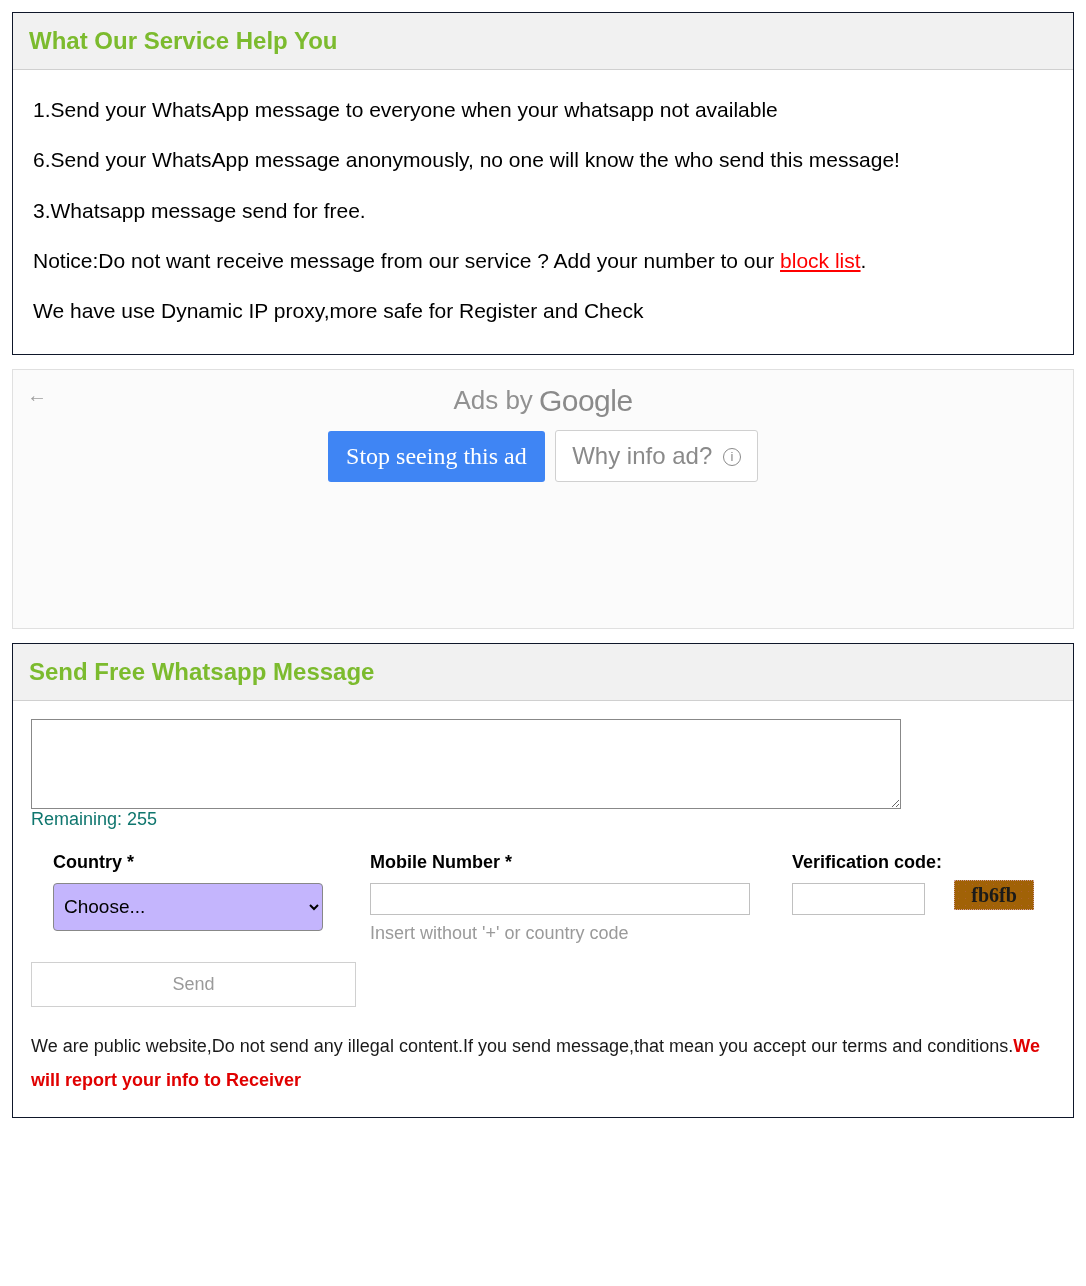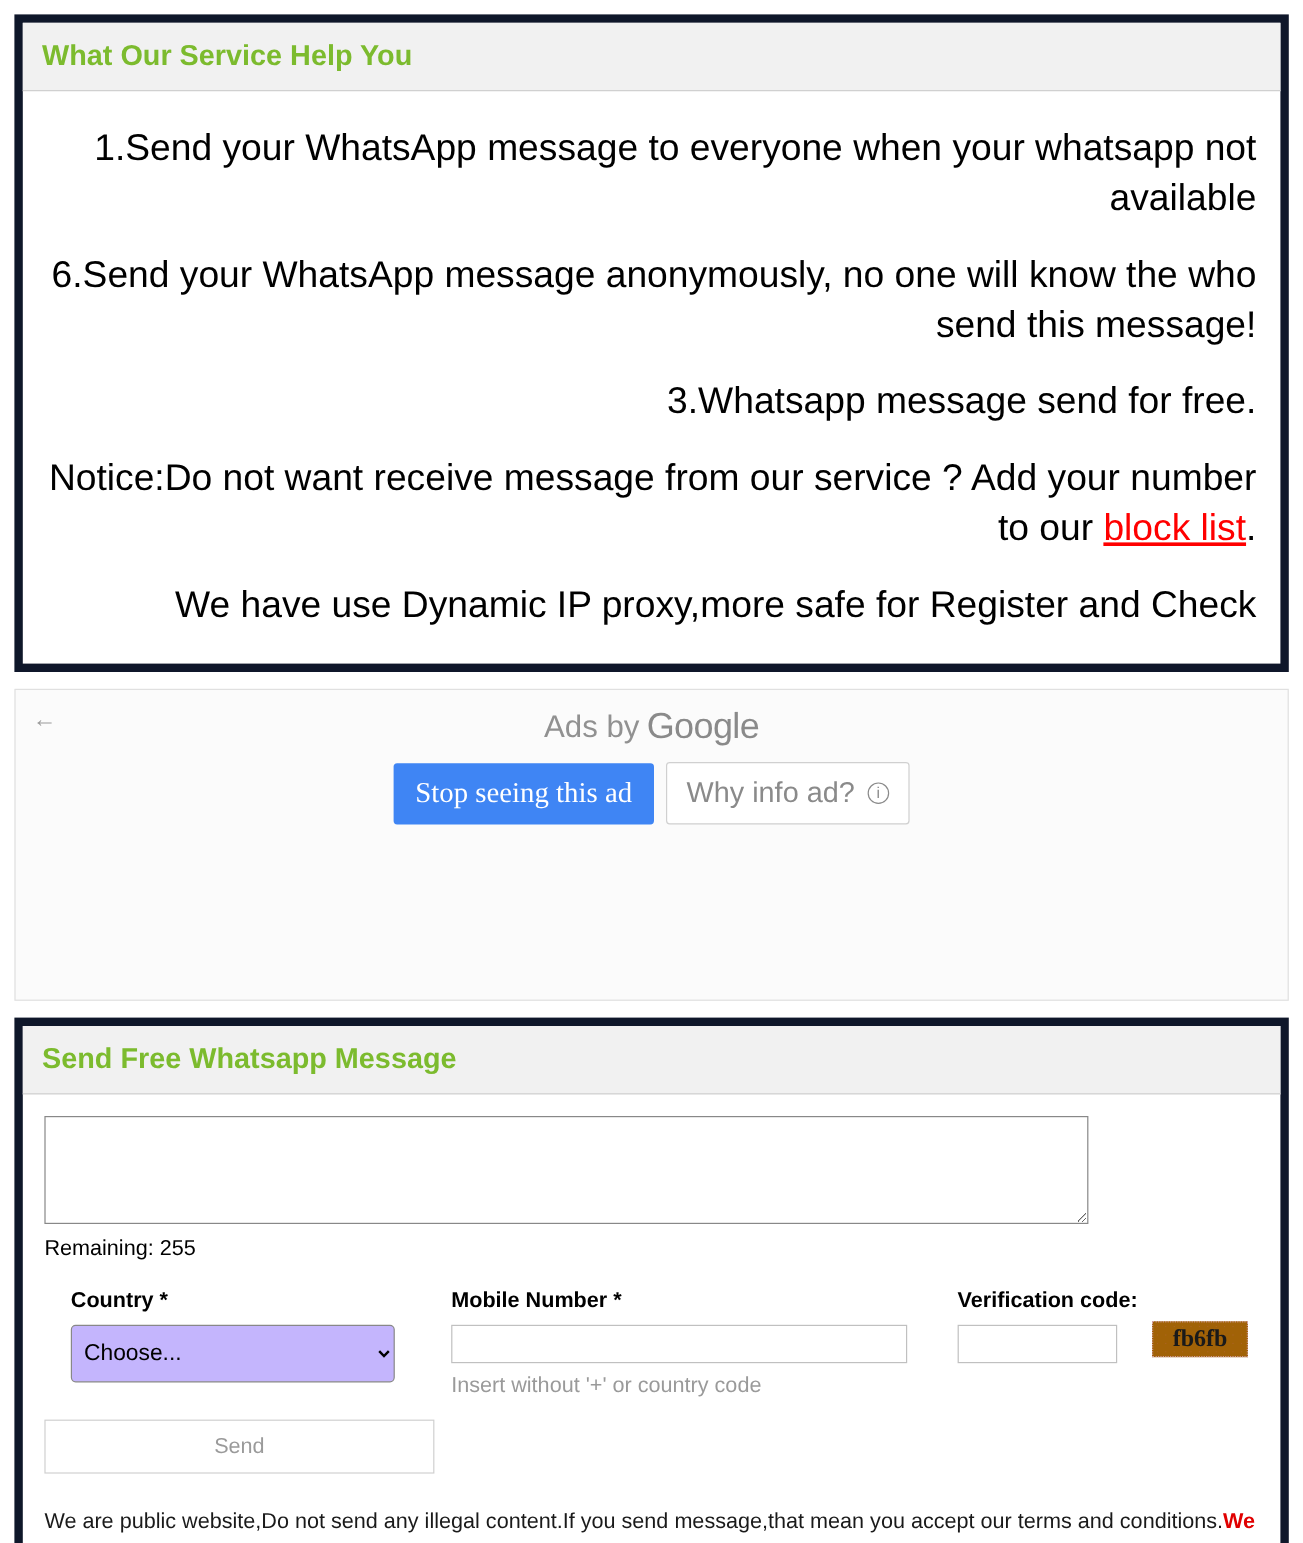--- a/index.html
+++ b/index.html
@@ -7,43 +7,42 @@
       margin: 0;
       padding: 0;
     }
     body {
       font-family: Verdana, Geneva, sans-serif;
       background: #ffffff;
       padding: 12px;
       width: 1086px;
     }
     .panel {
-      border: 7px solid #0f172a;
+      border: 1px solid #0f172a;
       margin-bottom: 14px;
       background: #ffffff;
     }
     .panel-header {
       background: #f1f1f1;
       border-bottom: 1px solid #d0d0d0;
       padding: 14px 16px;
     }
     .panel-header h2 {
       color: #7cbb2e;
       font-size: 24px;
       font-weight: bold;
     }
     .panel-body {
       padding: 26px 20px 28px 20px;
     }
     .panel-body p {
-      font-size: 31px;
+      font-size: 21px;
       line-height: 1.35;
       margin-bottom: 22px;
       color: #000000;
-      text-align: right;
     }
     .panel-body p:last-child {
       margin-bottom: 0;
     }
     .notice {
       color: #ff0000;
     }
     .notice a {
       color: #ff0000;
       text-decoration: underline;
@@ -125,23 +124,22 @@
     textarea.msg {
       width: 870px;
       height: 90px;
       border: 1px solid #888888;
       font-size: 16px;
       padding: 6px;
       resize: both;
       display: block;
     }
     .remaining {
-      color: #000000;
-      font-size: 18px;
-      margin-top: 10px;
+      color: #0f766e;
+      font-size: 18px;
       margin-bottom: 22px;
     }
     .form-row {
       display: flex;
       gap: 0;
       align-items: flex-start;
     }
     .field {
       display: flex;
       flex-direction: column;

